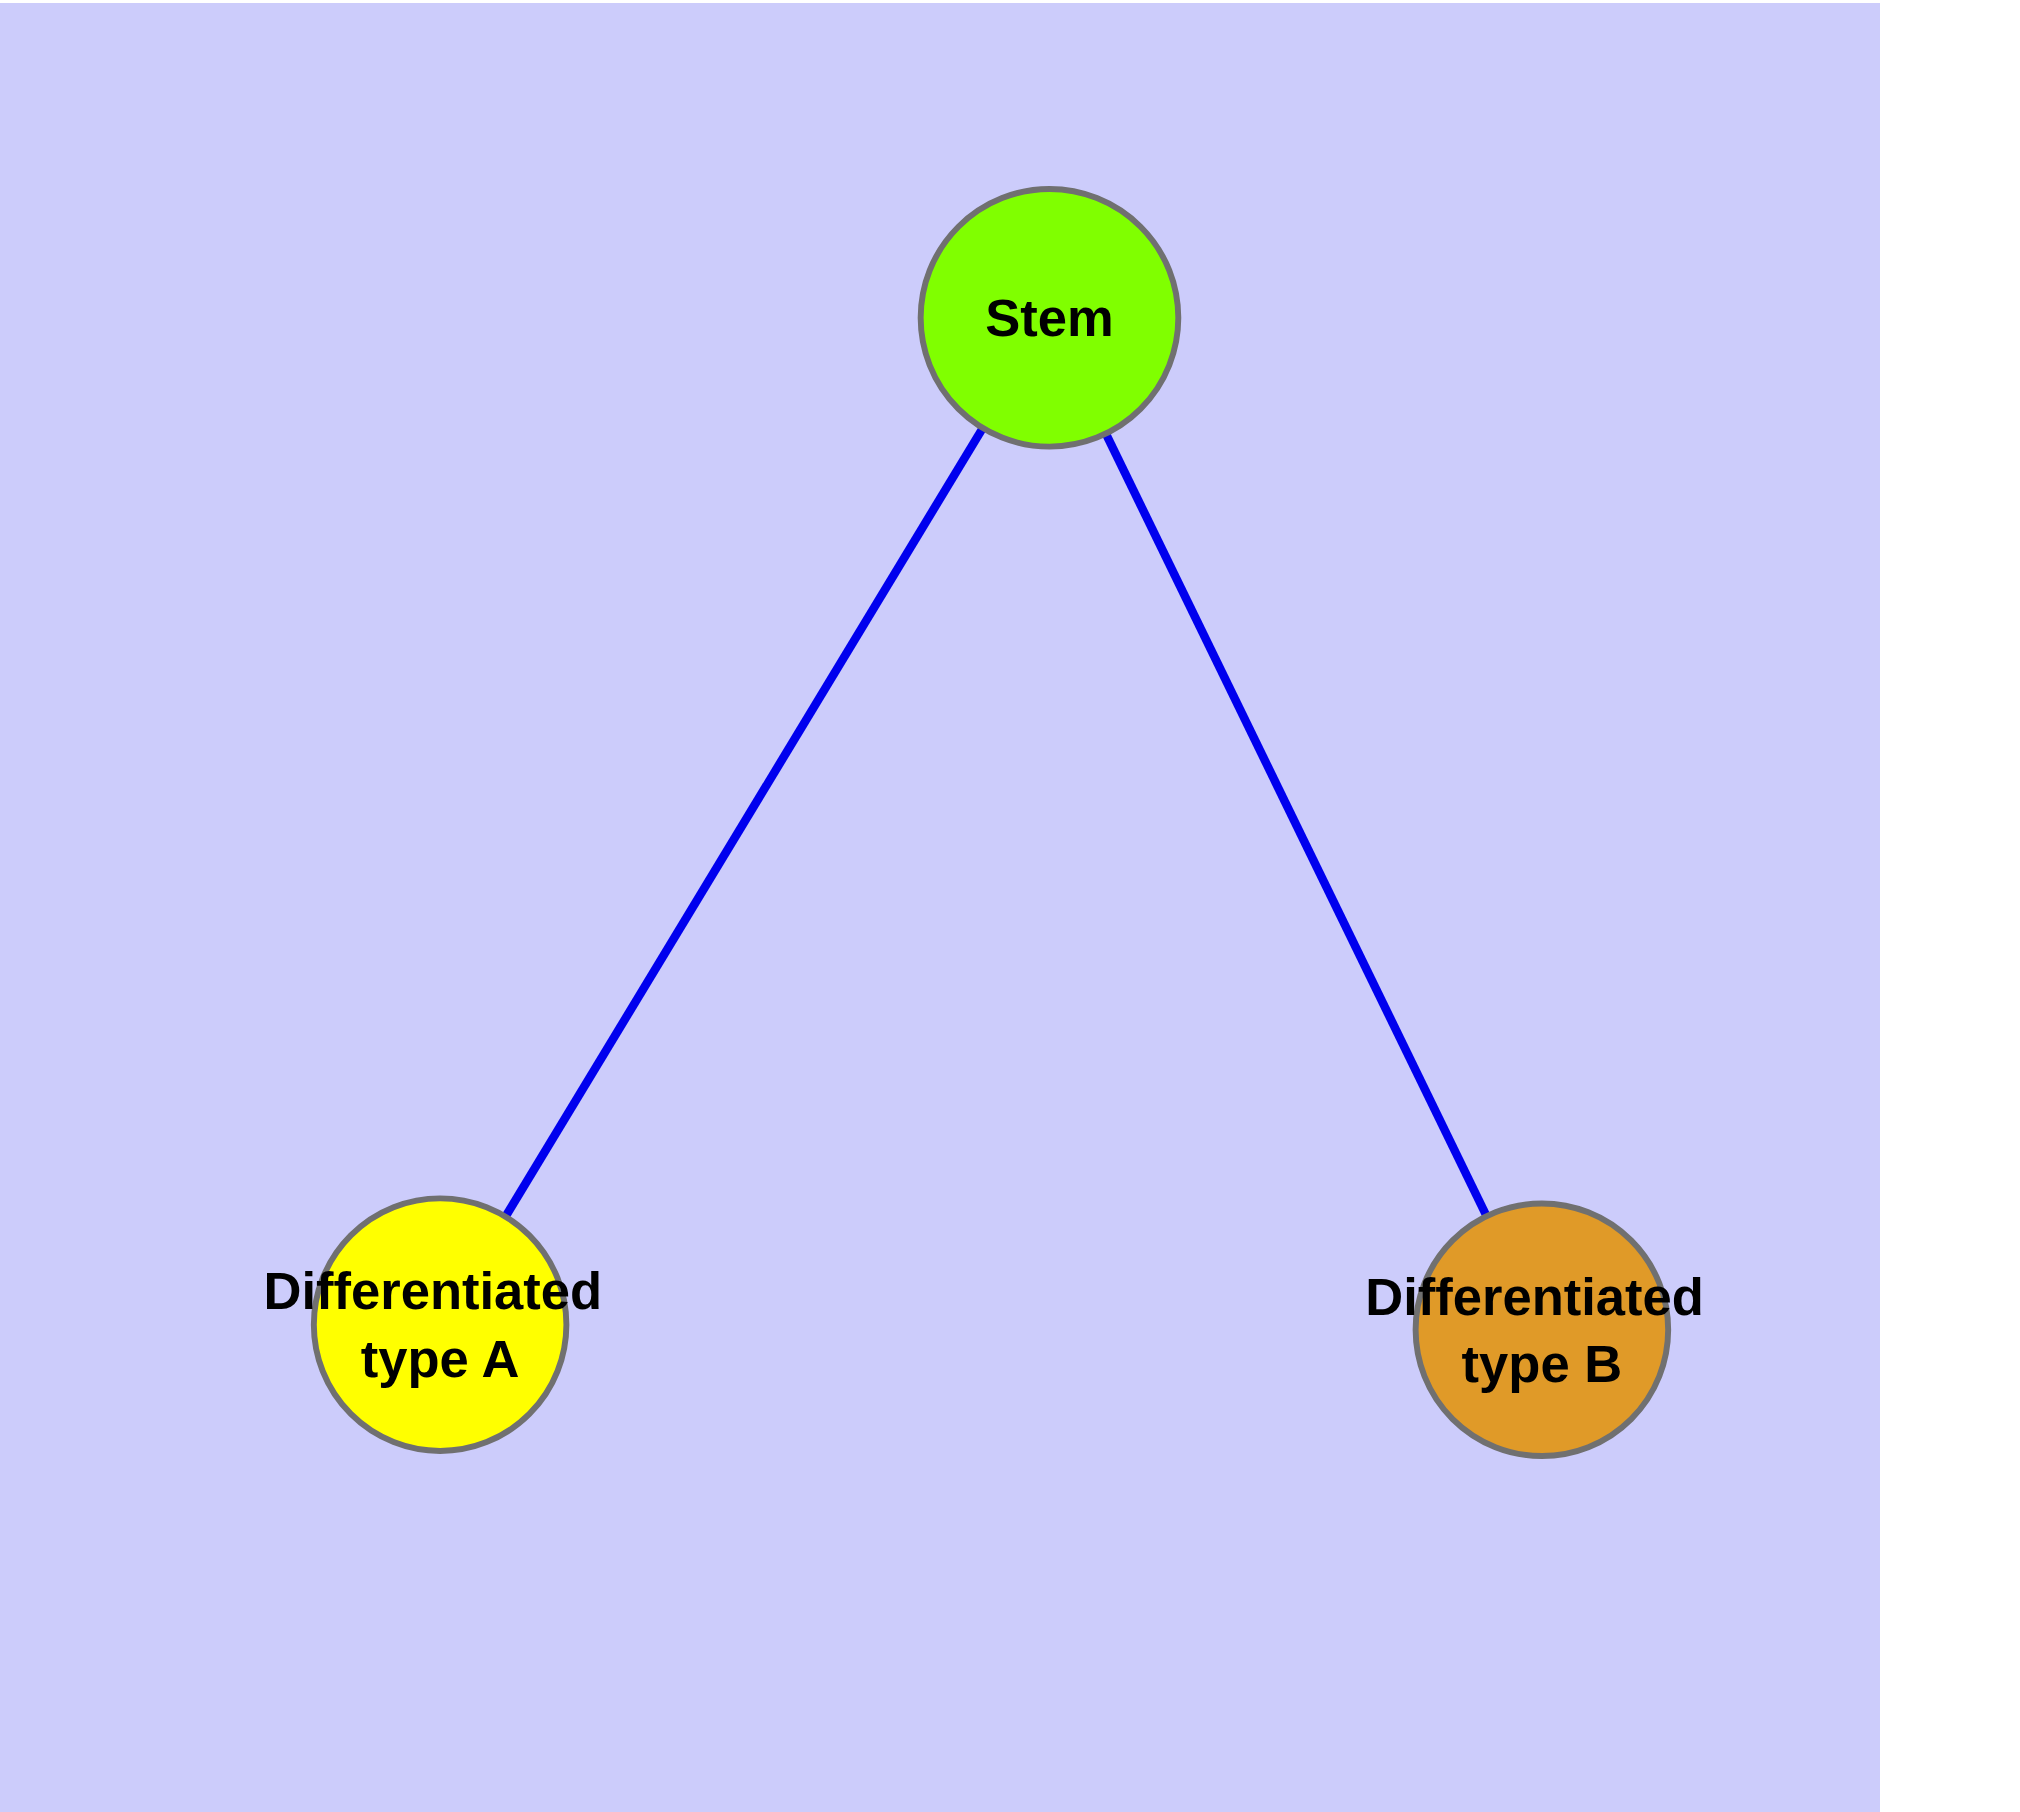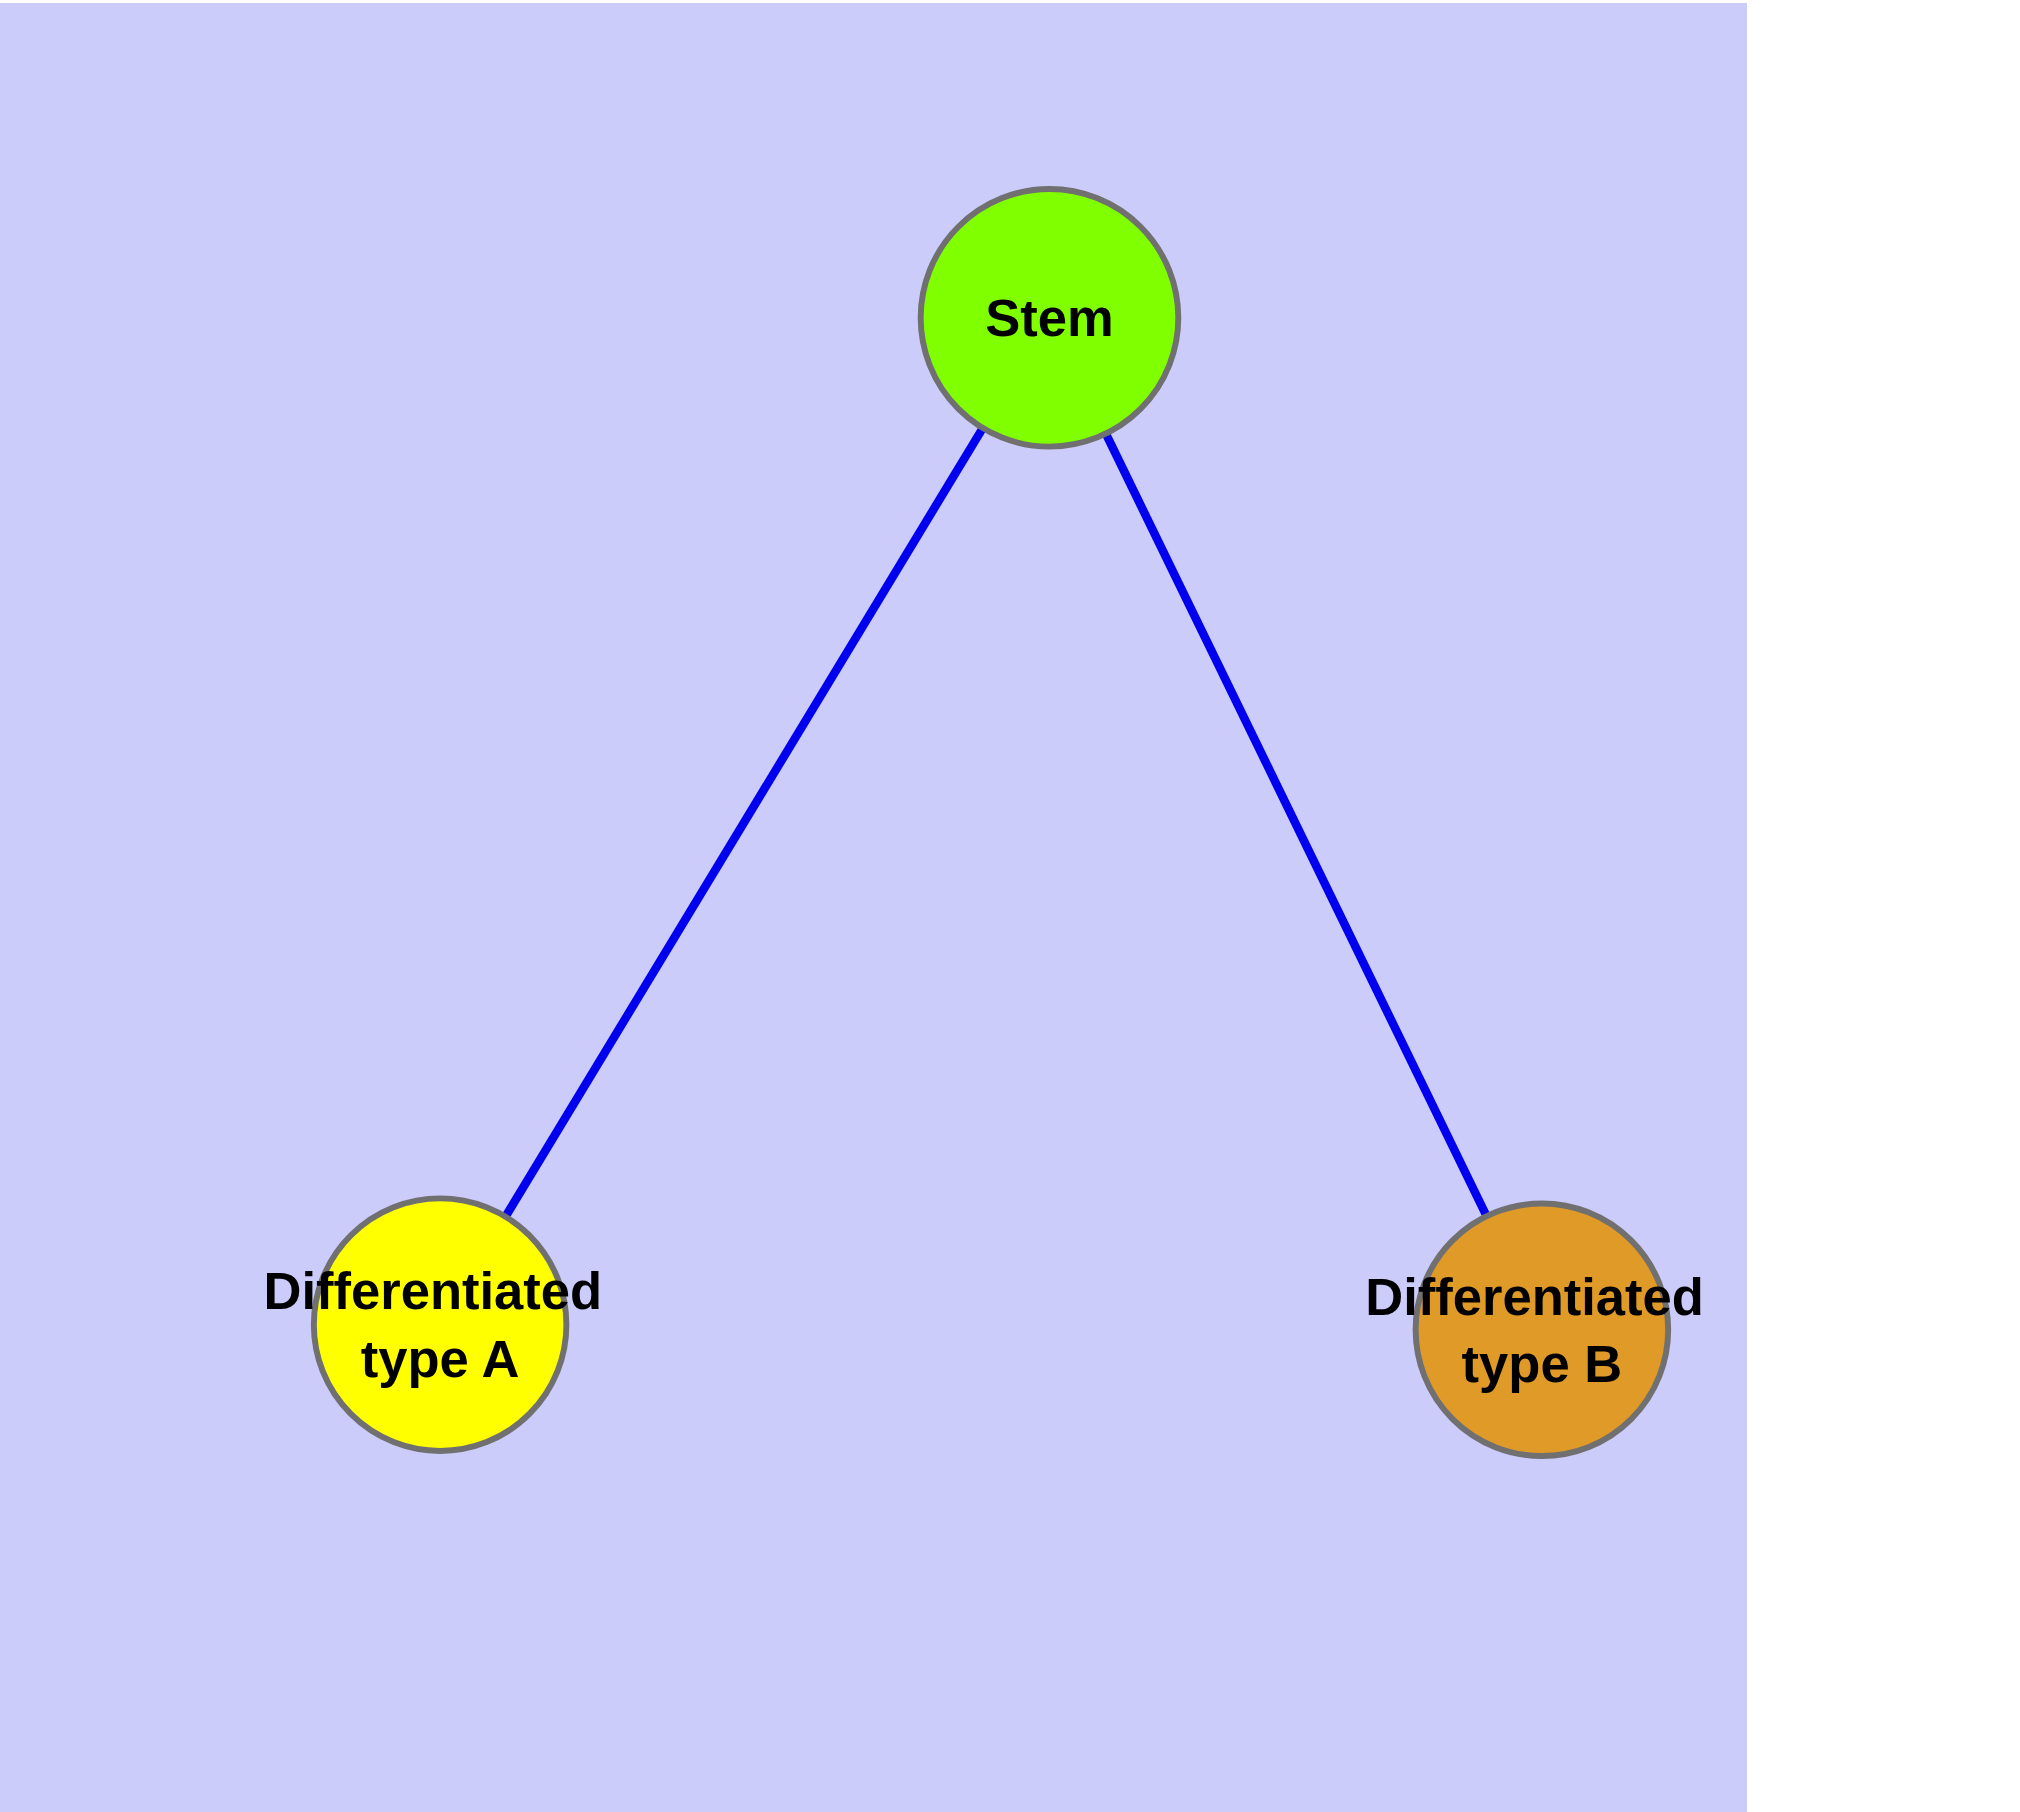--- a/index.html
+++ b/index.html
@@ -35,21 +35,21 @@
   .node-label-text {
     font-family: "Liberation Sans", sans-serif;
     font-weight: bold;
     fill: #000000;
     paint-order: normal;
   }
 </style>
 </head>
 <body>
 
-<div id="stage" style="width: 1747px; height: 1812px; background: rgb(255, 255, 255);">
+<div id="stage" style="width: 1880px; height: 1812px; background: rgb(255, 255, 255);">
 
   <div id="canvas-bg" style="background: rgb(204, 204, 251);"></div>
 
   <svg id="graph-svg" viewBox="0 0 2384 2138" xmlns="http://www.w3.org/2000/svg">
 
     <rect id="bg-rect" x="0" y="4" width="2384" height="2134" fill="#ccccfb"></rect>
 
     <g>
       <line id="edge-stem-a" x1="1160.851533994737" y1="502.47201337169986" x2="594.5951411863649" y2="1438.0945372330996" stroke="#0000ee" stroke-width="10" stroke-linecap="butt"></line>
       <line id="edge-stem-b" x1="1303.1946535337138" y1="508.9800625116253" x2="1755.1179904971664" y2="1437.7175226396155" stroke="#0000ee" stroke-width="10" stroke-linecap="butt"></line>

